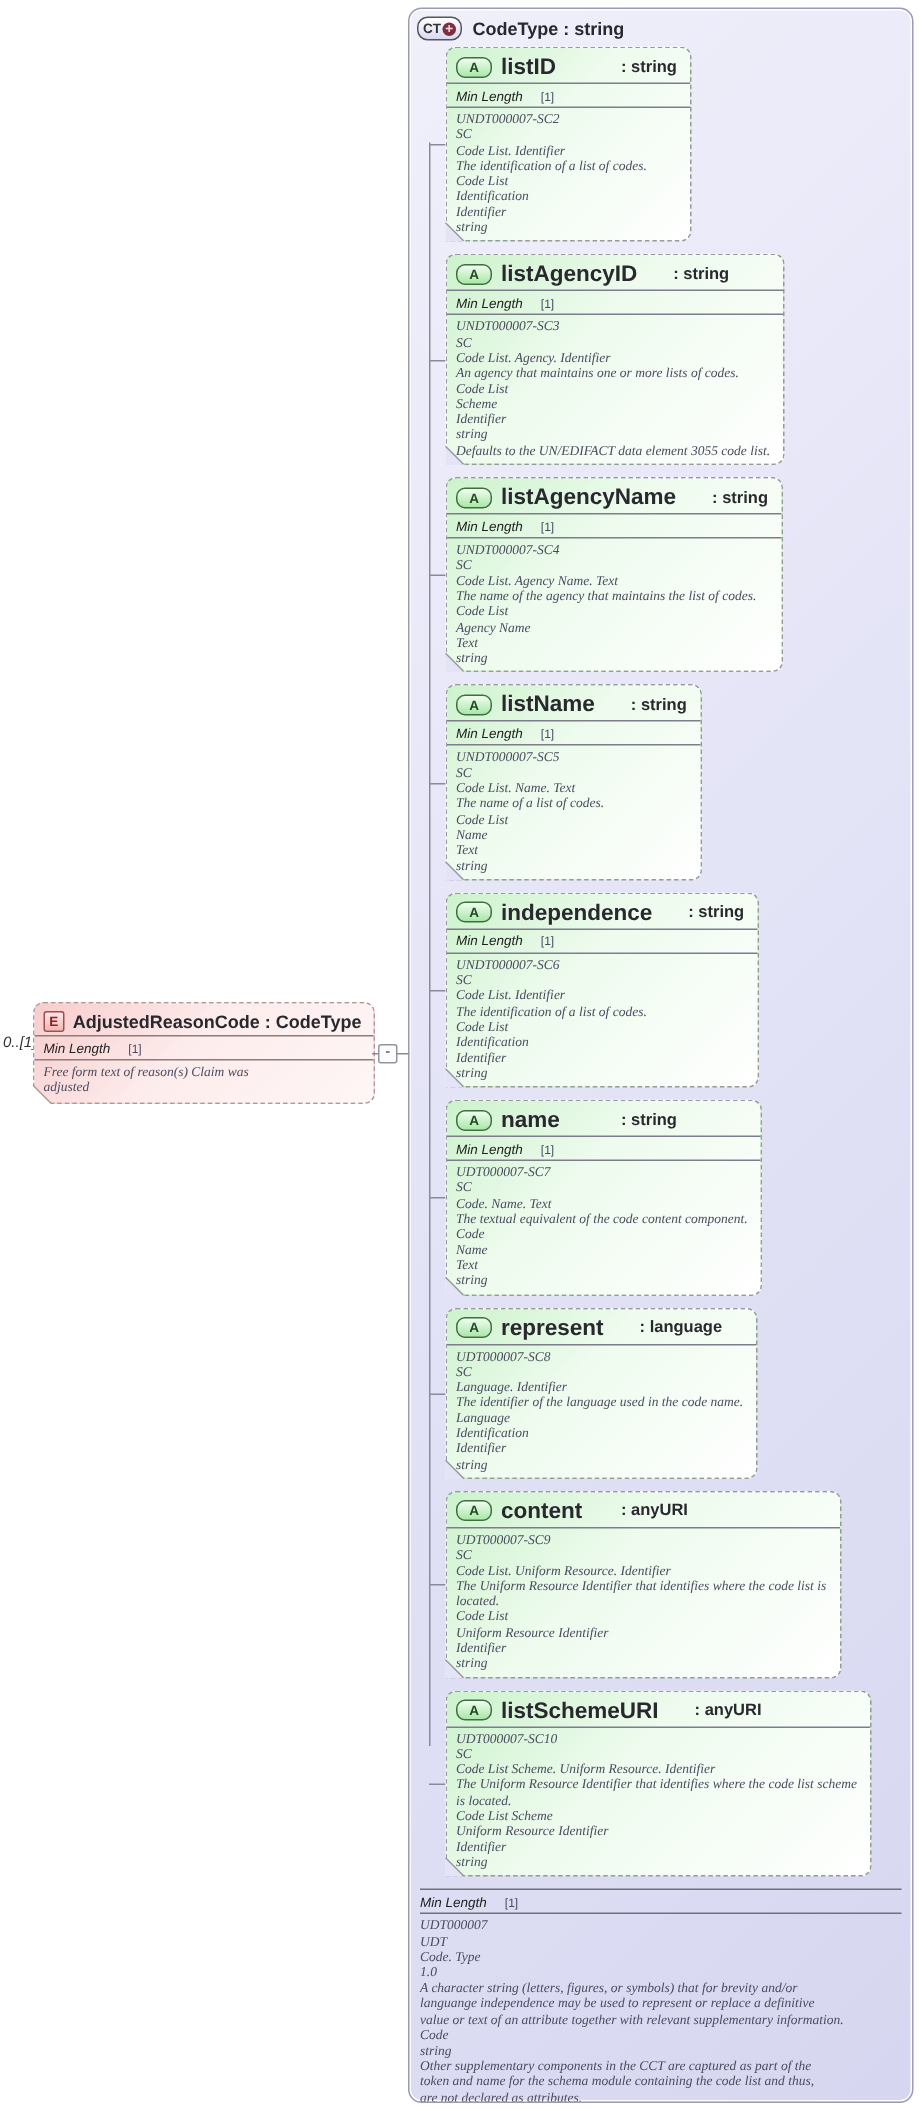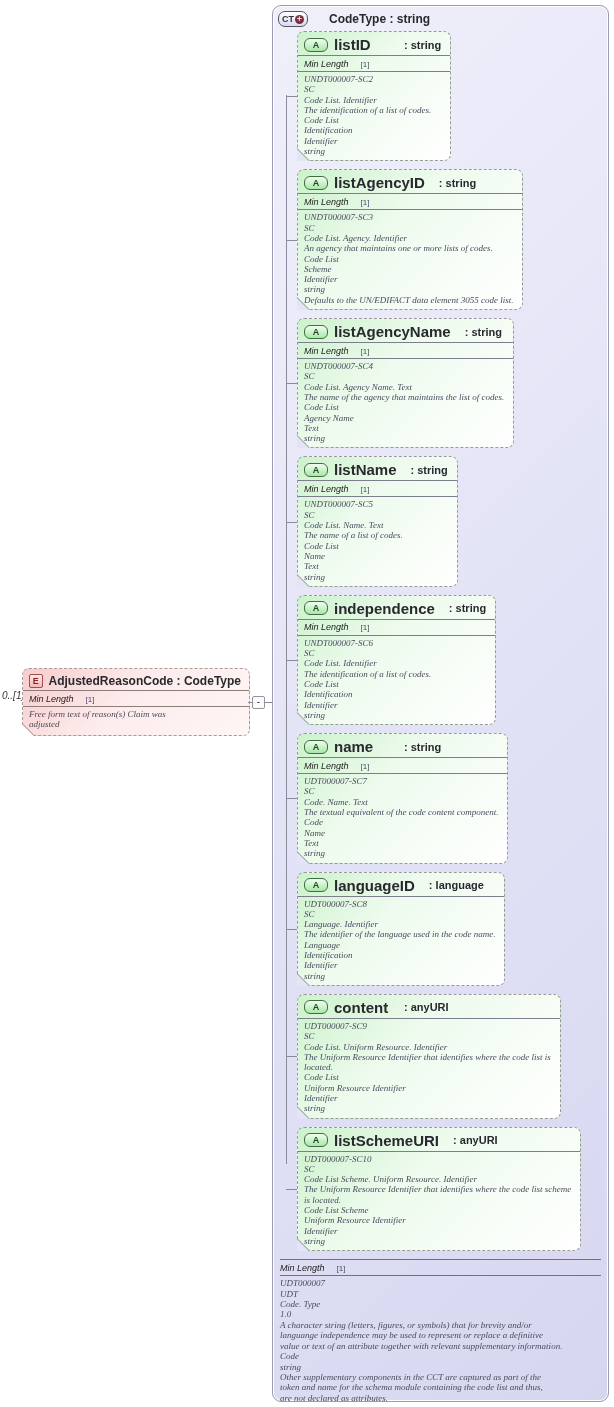--- a/index.html
+++ b/index.html
@@ -4,21 +4,21 @@
 <style>
   html,body{margin:0;padding:0;background:#ffffff;}
   #canvas{position:relative;width:614px;height:1407px;overflow:hidden;
     font-family:"Liberation Sans","DejaVu Sans",sans-serif;}
 
   
   .ct-box{position:absolute;left:272px;top:5px;width:337px;height:1397px;
     box-sizing:border-box;border:1px solid #9b9bb4;border-radius:9px;
     background:linear-gradient(135deg,#f0f0fb 0%,#e4e4f7 45%,#d6d6f0 100%);
     box-shadow:inset 0 0 0 1px #fdfdff;overflow:hidden;}
-  .ct-header{display:flex;align-items:center;gap:21px;padding:5px 6px 4px 5px;}
+  .ct-header{display:flex;align-items:center;gap:7px;padding:5px 6px 4px 5px;}
   .badge-ct{display:inline-flex;align-items:center;height:14px;padding:0 3px;
     border:1px solid #55555f;border-radius:7px;font-size:9px;font-weight:bold;color:#333;
     background:linear-gradient(#ffffff,#d9d9f2);}
   .plus-circle{display:inline-block;width:9px;height:9px;margin-left:1px;border-radius:50%;
     background:#7d2f3f;color:#f3d9d9;font-size:9px;line-height:8px;font-weight:bold;text-align:center;}
   .box-title{font-size:12px;font-weight:bold;color:#28282e;white-space:nowrap;}
 
   
   .attrs{padding-left:24px;}
   .attr-row{position:relative;width:max-content;margin-bottom:8px;}
@@ -29,21 +29,21 @@
     padding:3px 9px 4px 6px;}
   .attr-box::after{content:"";position:absolute;left:-1px;bottom:-1px;width:0;height:0;
     border-left:12px solid #e4e4f7;border-top:12px solid transparent;}
   .attr-box::before{content:"";position:absolute;left:-1px;bottom:11px;width:17px;height:1px;
     background:#98989e;transform-origin:left center;transform:rotate(45deg);z-index:1;}
   .box-header{display:flex;align-items:center;gap:6px;margin:1px 0 2px 0;}
   .badge-a{display:inline-block;width:22px;height:12px;border:1px solid #3f6f3f;border-radius:6px;
     background:linear-gradient(#f0fdf0,#a9e7a9);font-size:9px;font-weight:bold;color:#234a23;
     text-align:center;line-height:12px;}
   .attr-name{display:inline-block;min-width:56px;font-size:15px;font-weight:bold;color:#28282e;white-space:nowrap;}
-  .attr-type{font-size:11px;font-weight:bold;color:#28282e;white-space:nowrap;margin-left:8px;}
+  .attr-type{font-size:11px;font-weight:bold;color:#28282e;white-space:nowrap;margin-left:18px;}
   .hr{border-top:1px solid #7d7d8c;margin:1px -9px 1px -6px;height:0;}
   .facet-row{font-size:9px;padding:1.5px 0;white-space:nowrap;}
   .facet-name{font-style:italic;color:#222;}
   .facet-val{color:#4a4a66;font-size:8px;margin-left:12px;}
   .anno{margin-top:2px;font-family:Liberation Serif, serif;}
   .anno-line{font-size:9px;font-style:italic;color:#4b4b5e;line-height:10.3px;white-space:nowrap;}
 
   
   .ct-footer{margin:4px 7px 0 7px;}
   .ct-footer .hr{margin:1px 0;border-top:1px solid #70707e;}
@@ -258,21 +258,21 @@
               <div class="anno-line">Text</div>
               <div class="anno-line">string</div>
             </div>
         </div>
       </div>
 
       <div class="attr-row">
         <div class="attr-box">
           <div class="box-header">
             <span class="badge-a">A</span>
-            <span class="attr-name">languageID</span>
+            <span class="attr-name">represent</span>
               <span class="attr-type">: language</span>
           </div>
           <div class="hr"></div>
           <div class="anno">
               <div class="anno-line">UDT000007-SC8</div>
               <div class="anno-line">SC</div>
               <div class="anno-line">Language. Identifier</div>
               <div class="anno-line">The identifier of the language used in the code name.</div>
               <div class="anno-line">Language</div>
               <div class="anno-line">Identification</div>

